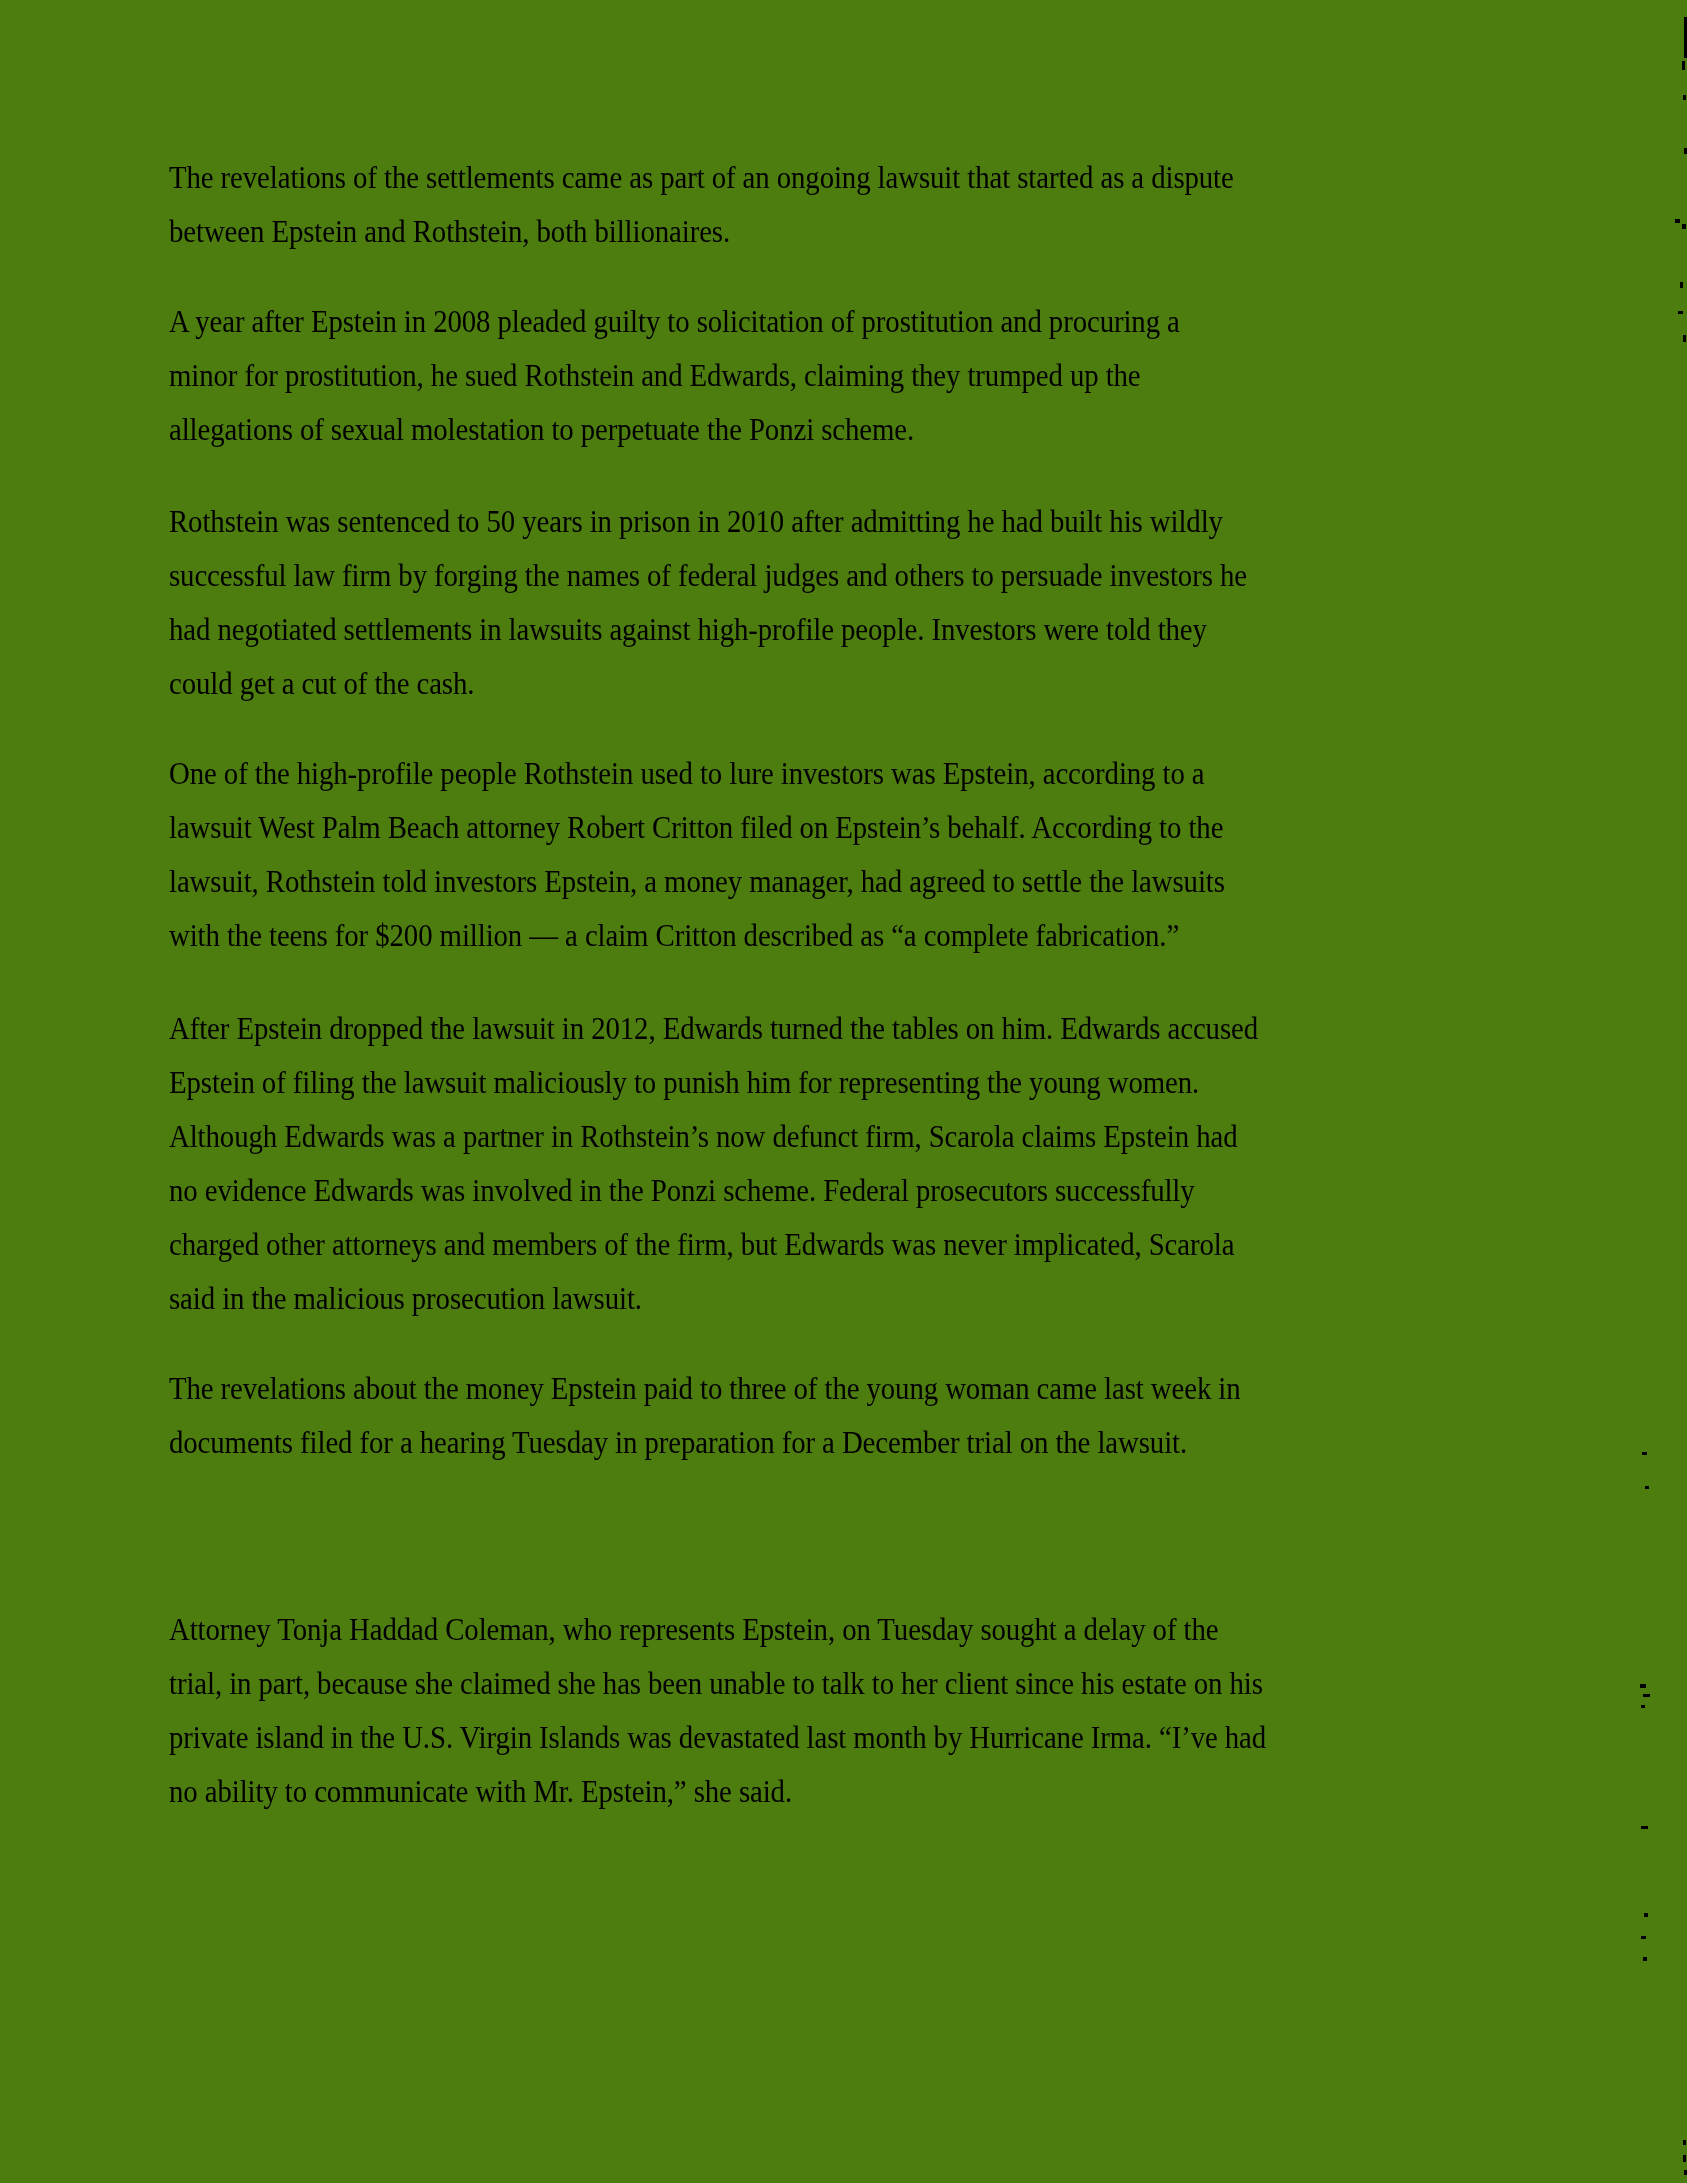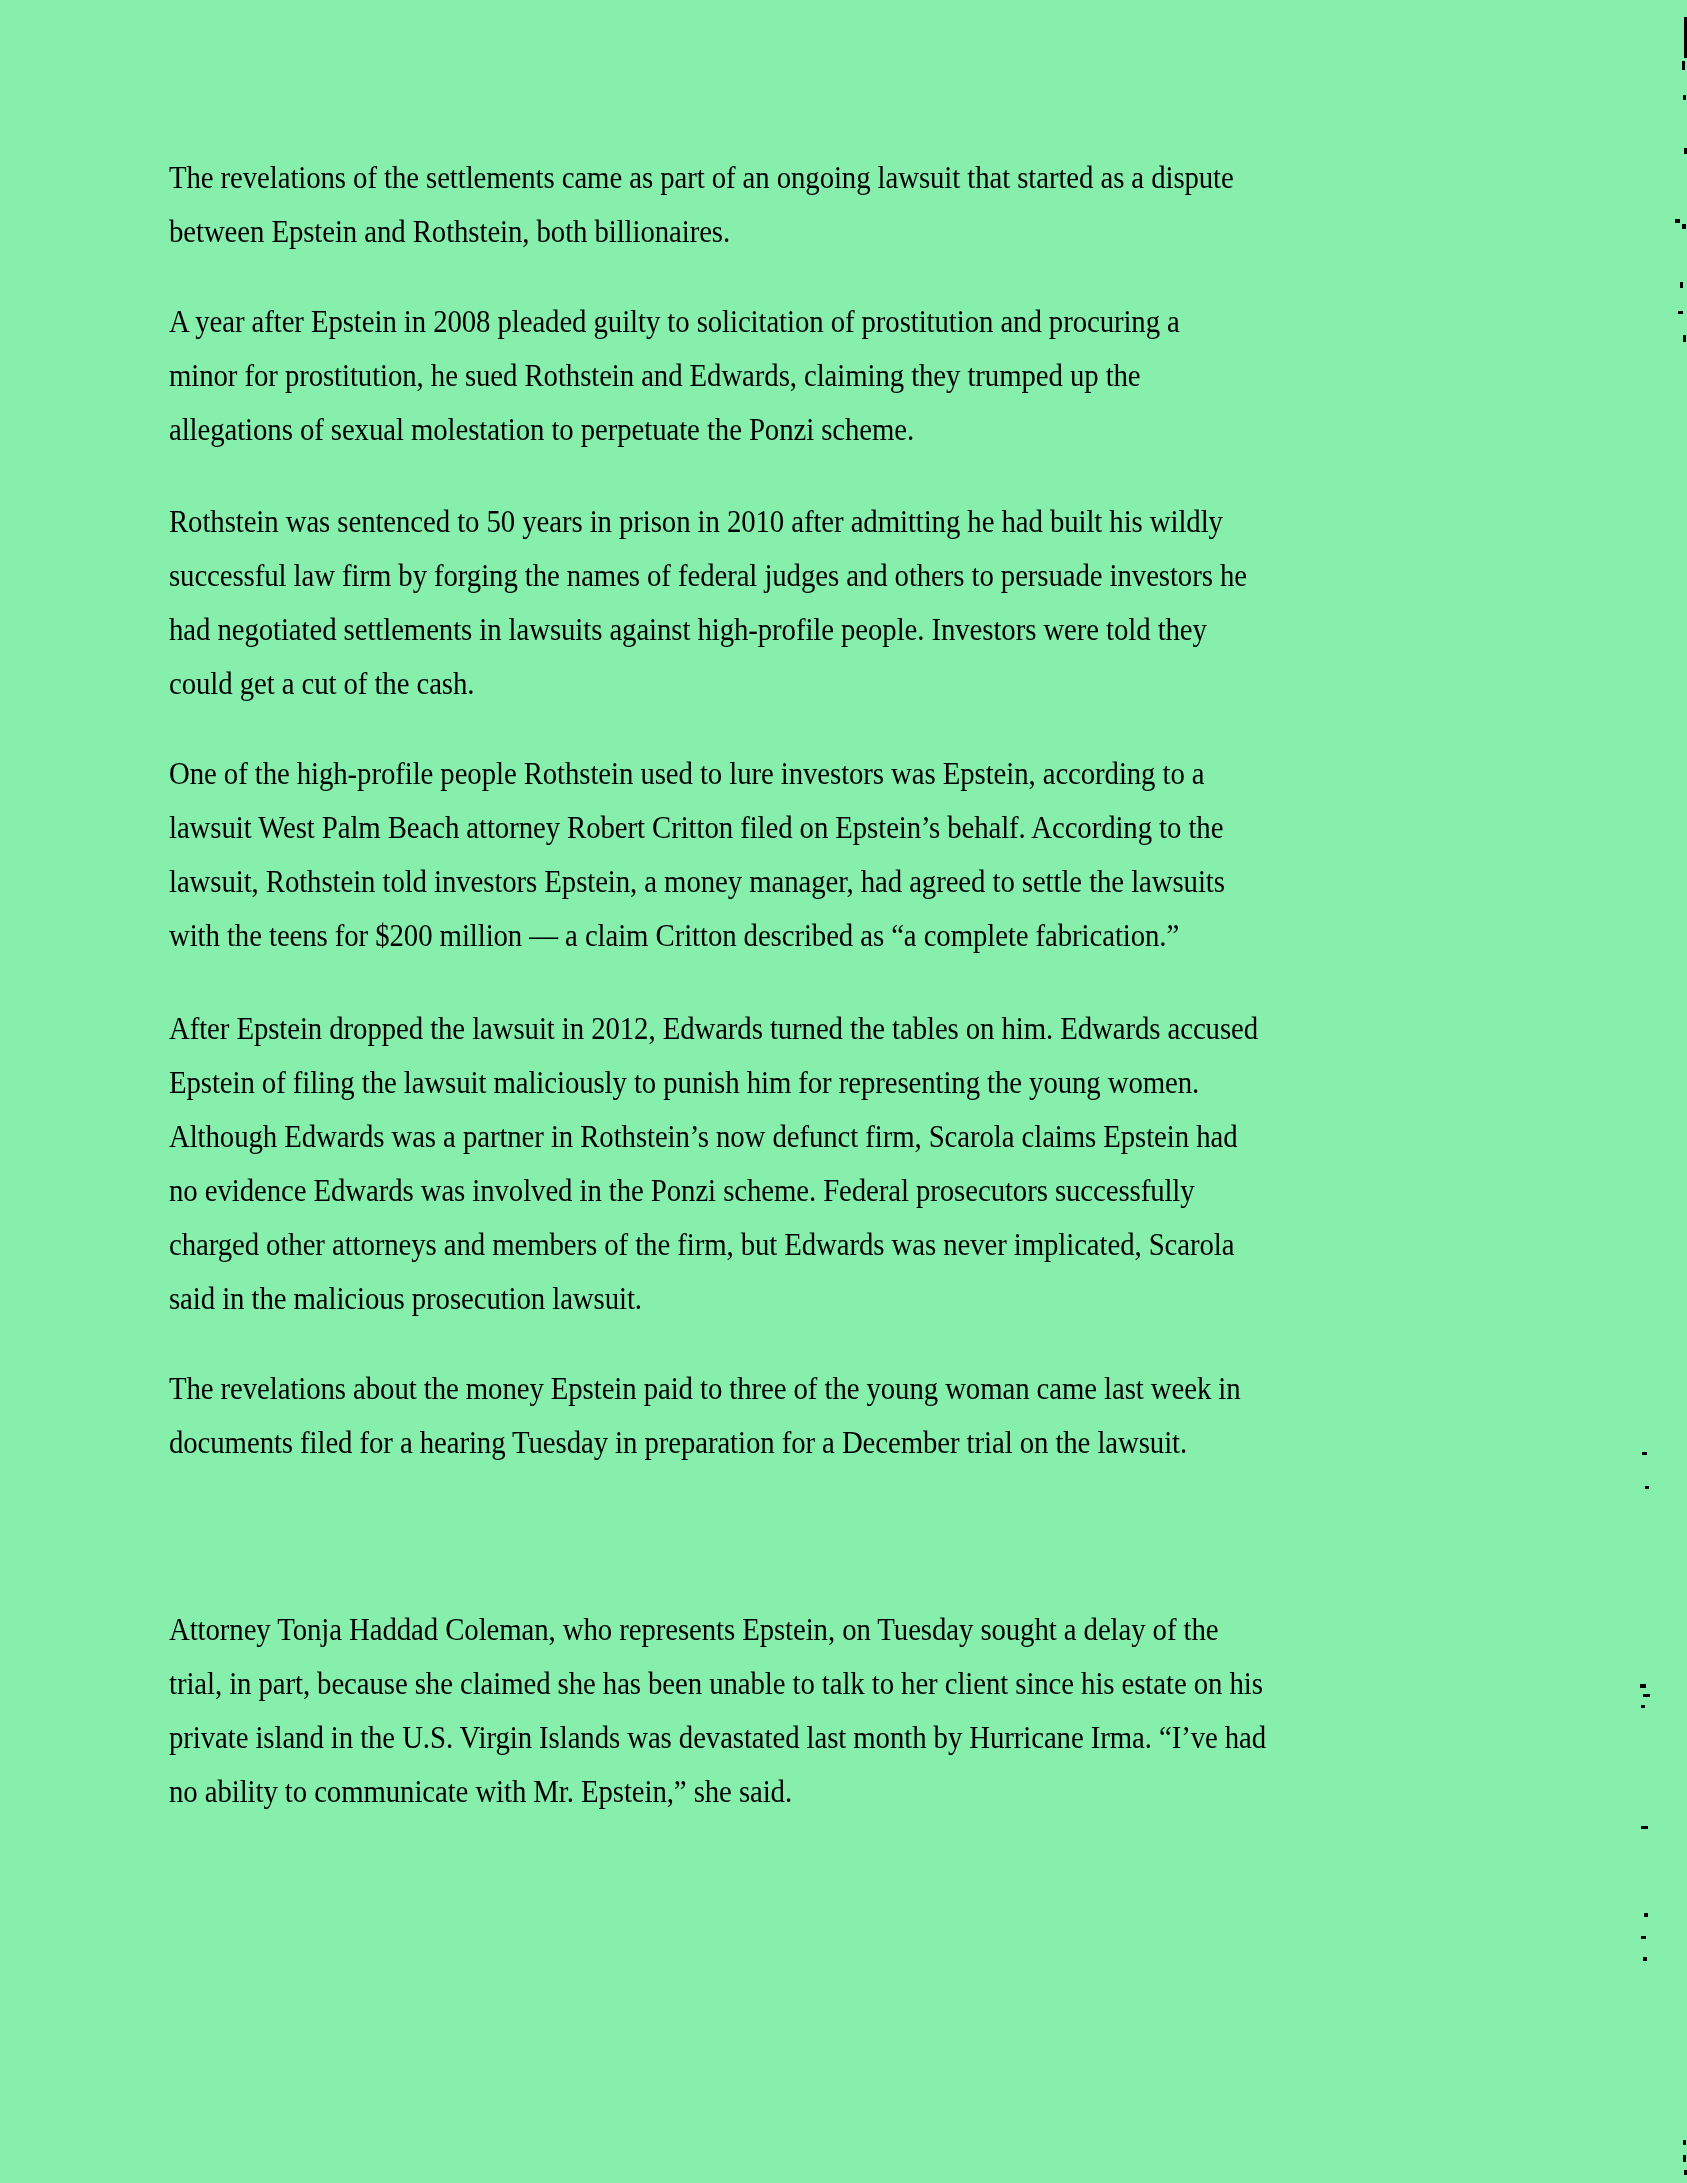--- a/index.html
+++ b/index.html
@@ -5,21 +5,21 @@
 <style>
   html,body{margin:0;padding:0;}
   body{
     width:1687px;height:2183px;
     background:#ffffff;
     position:relative;
     overflow:hidden;
   }
   .page{
     position:absolute;left:0;top:0;width:1687px;height:2183px;
-    background:#86efac;
+    background:#4d7c0f;
   }
   .article-body{
     position:absolute;
     left:169px;top:150px;
     transform:scaleX(0.9);
     transform-origin:0 0;
     font-family:"Liberation Serif","DejaVu Serif",serif;
     font-size:32px;
     line-height:54px;
     color:#000000;

